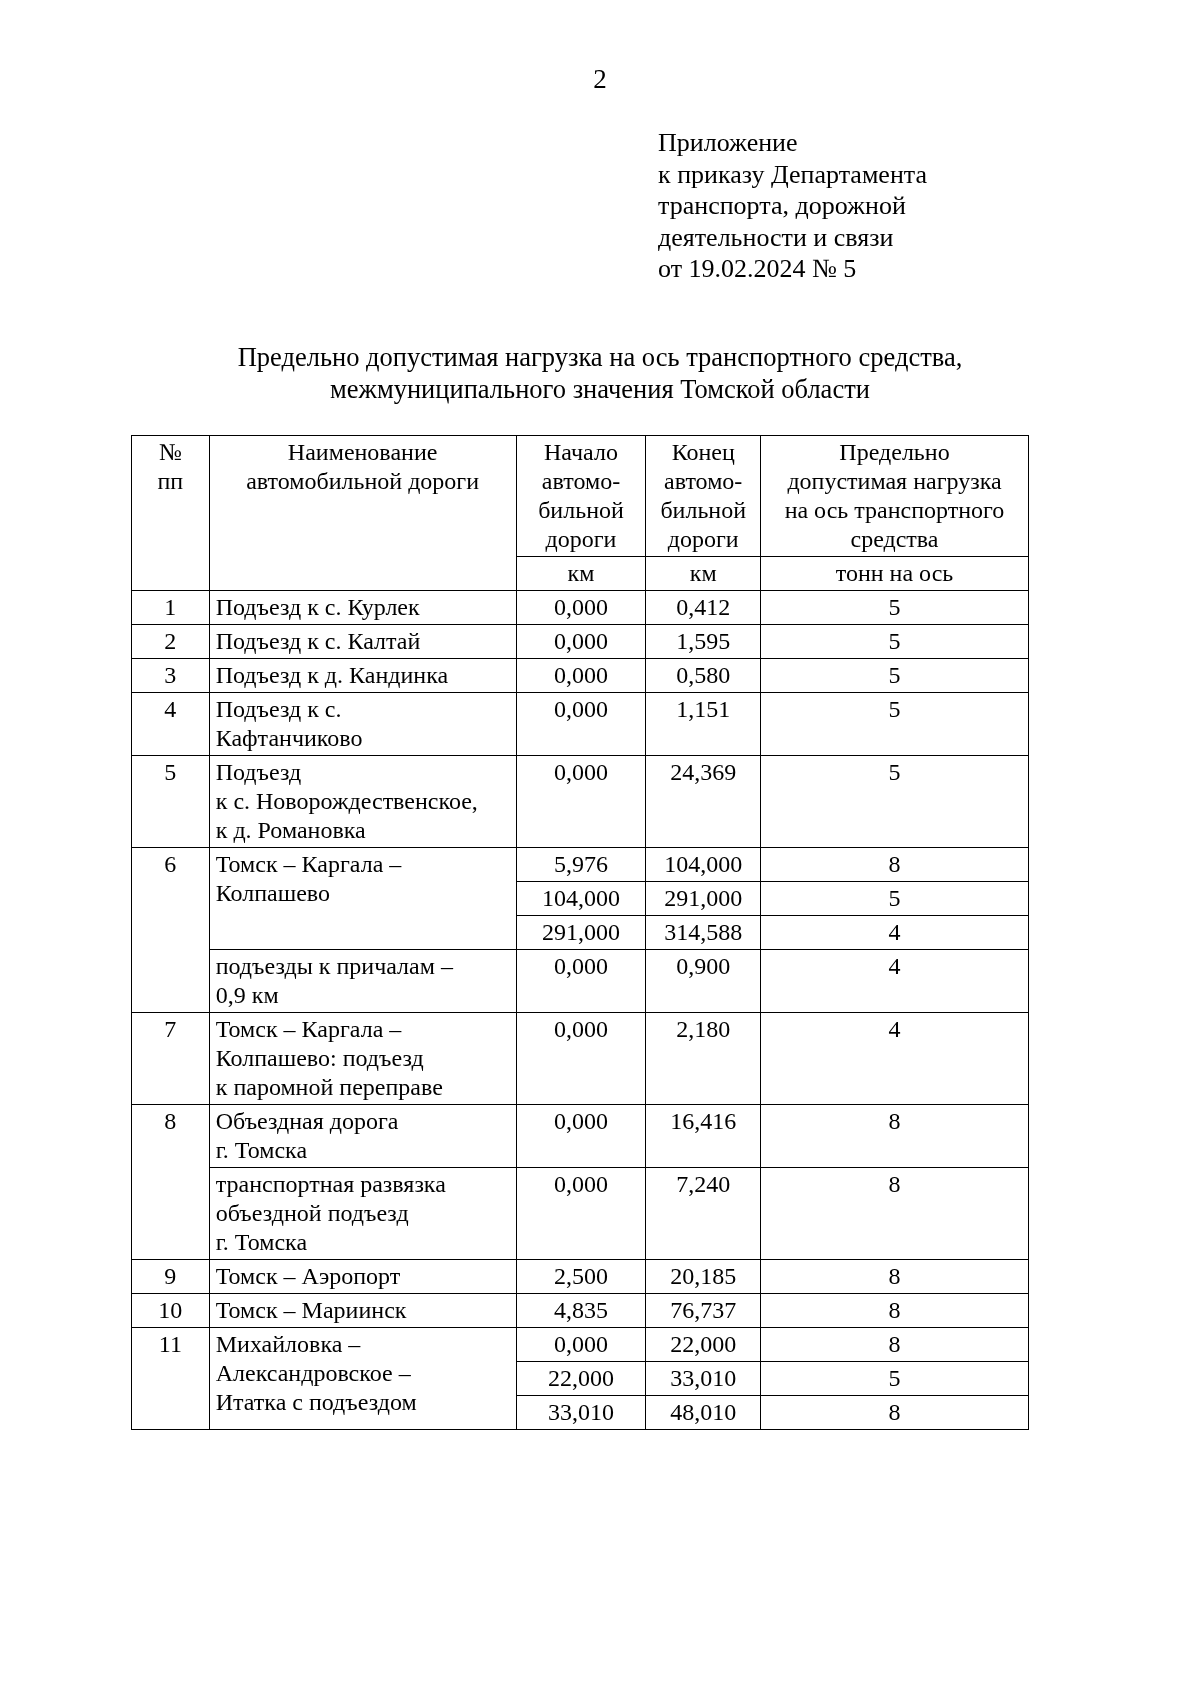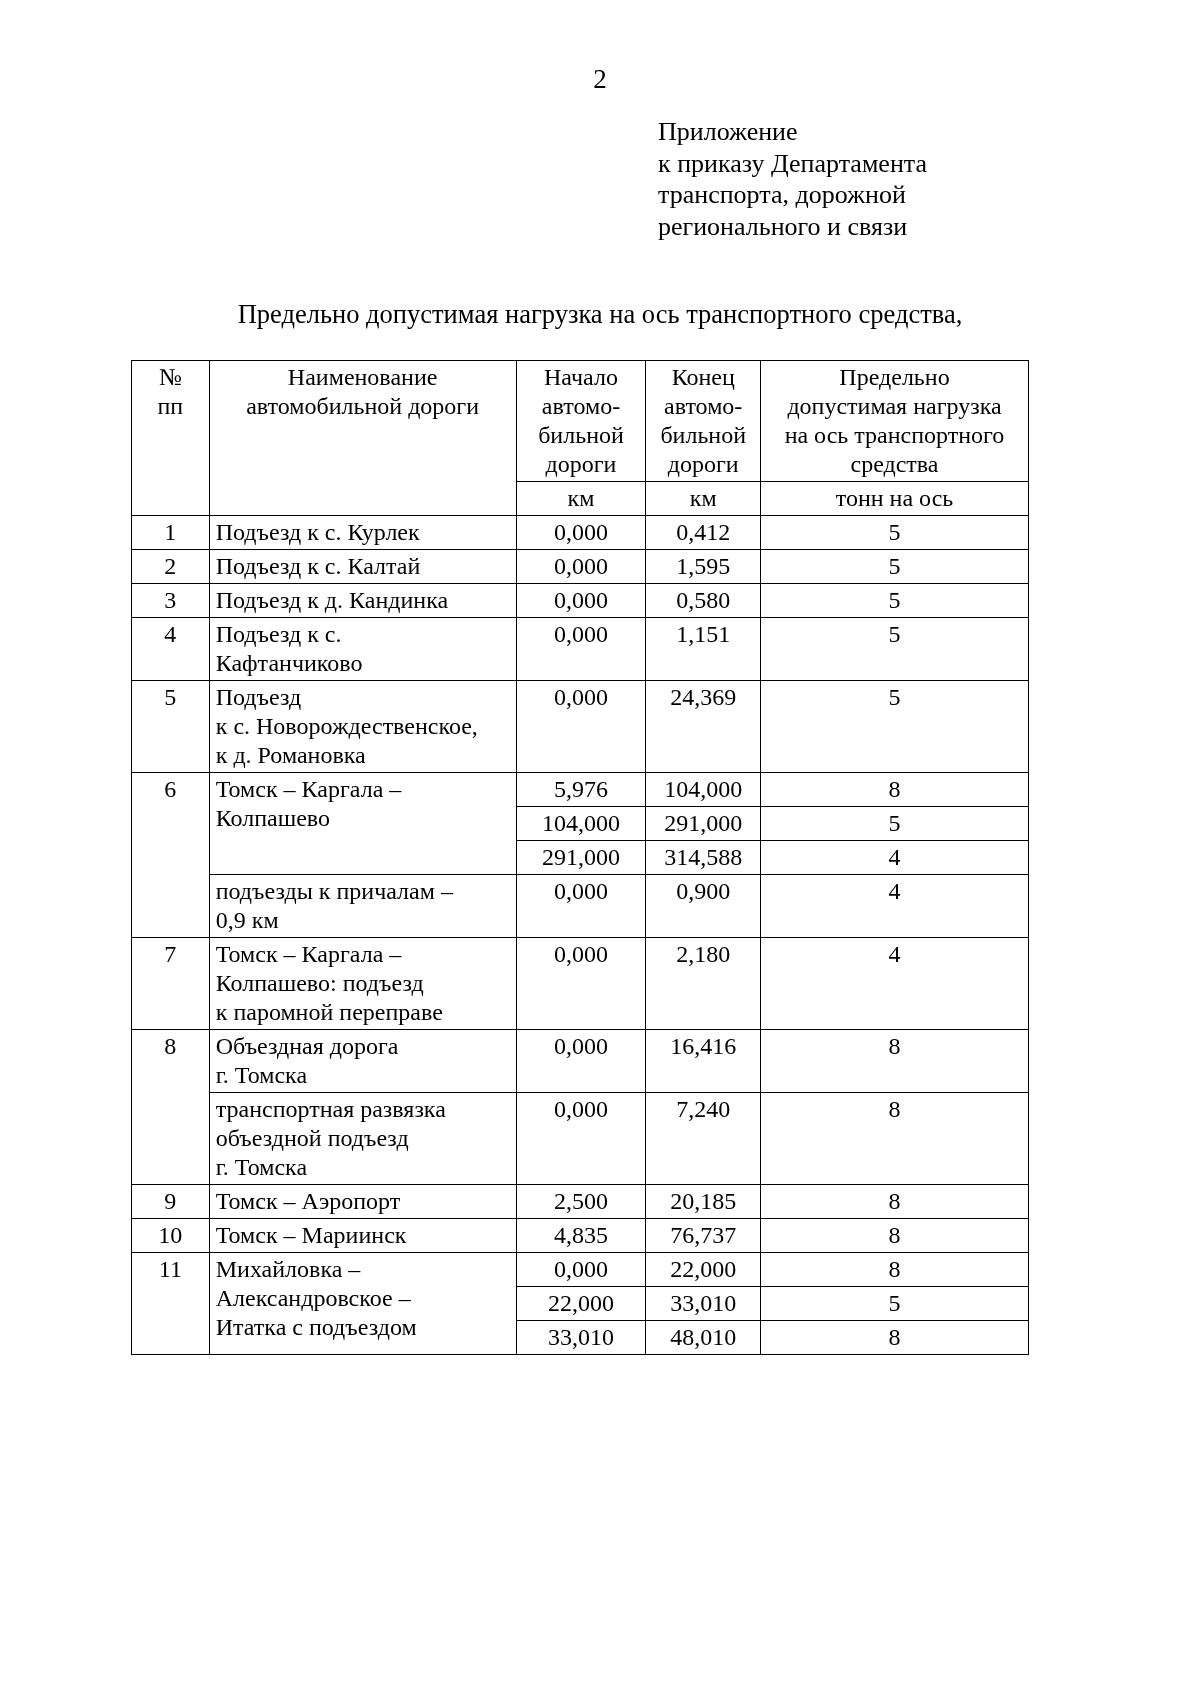--- a/index.html
+++ b/index.html
@@ -28,21 +28,21 @@
   
   .page-number {
     text-align: center;
     font-size: 27px;
     line-height: 1;
     padding-top: 66px;
   }
 
   
   .appendix-block {
-    margin-top: 23px;
+    margin-top: 34px;
     margin-left: 658px;
     font-size: 26px;
     line-height: 31.5px;
   }
   .appendix-block div {
     white-space: nowrap;
   }
 
   
   .doc-title {
@@ -98,25 +98,27 @@
 <body>
 
 <div class="page">
 
   <div class="page-number">2</div>
 
   <div class="appendix-block">
     <div>Приложение</div>
     <div>к приказу Департамента</div>
     <div>транспорта, дорожной</div>
-    <div>регионального и связи</div>
+    <div>деятельности и связи</div>
+    <div>от 19.02.2024 № 5</div>
   </div>
 
   <div class="doc-title">
     <div>Предельно допустимая нагрузка на ось транспортного средства,</div>
+    <div>межмуниципального значения Томской области</div>
   </div>
 
   <div class="table-wrap">
     <table class="load-table">
       <colgroup>
         <col class="c-num">
         <col class="c-name">
         <col class="c-start">
         <col class="c-end">
         <col class="c-load">

